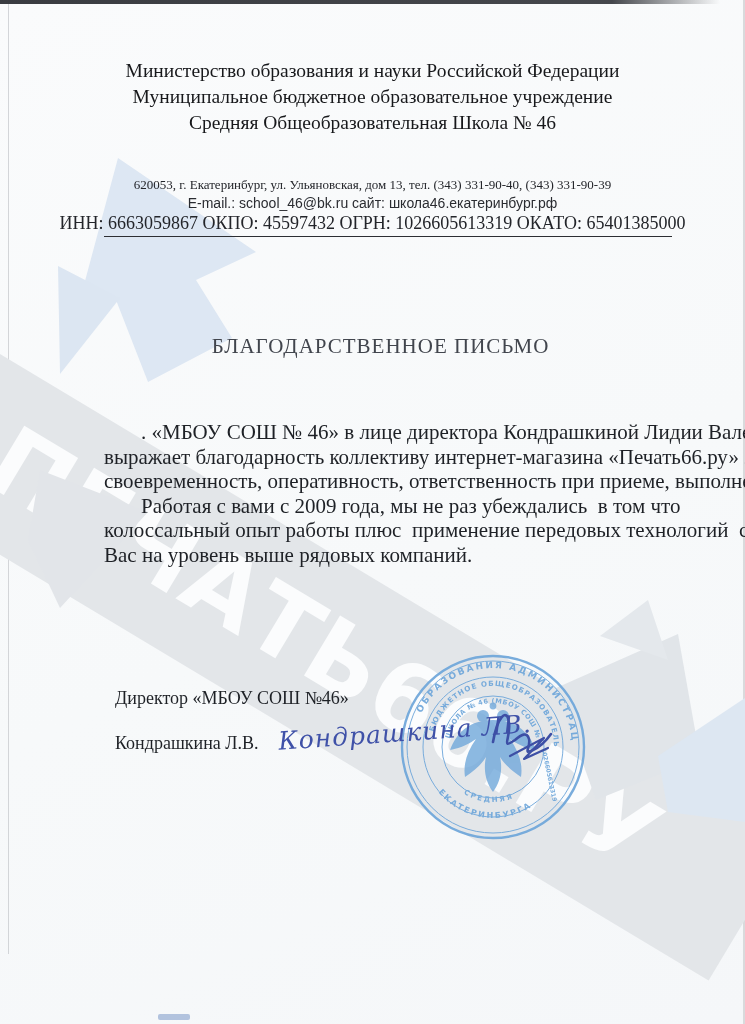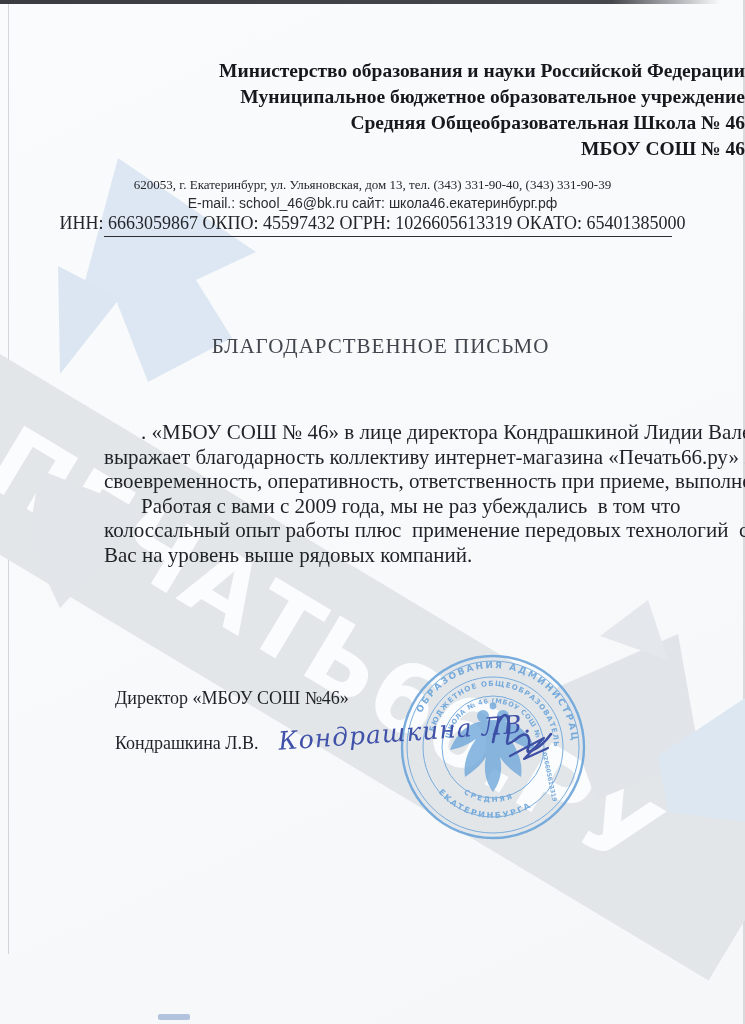--- a/index.html
+++ b/index.html
@@ -21,21 +21,21 @@
     position:absolute;left:-60px;top:318px;width:1000px;height:172px;
     background:#e3e6e9;transform:rotate(31deg);transform-origin:0 0;
     display:flex;align-items:center;justify-content:center;z-index:1;pointer-events:none;
   }
   .wm-text{
     font-family:"DejaVu Sans",sans-serif;font-weight:bold;font-size:96px;
     color:#fbfcfd;letter-spacing:1px;white-space:nowrap;
   }
   
   .header{position:absolute;left:0;top:58px;width:100%;text-align:center;z-index:2;}
-  .header div{font-weight:bold;font-size:19.5px;line-height:26px;color:#17181b;text-align:right;}
+  .header div{font-weight:normal;font-size:19.5px;line-height:26px;color:#17181b;}
   .contacts{position:absolute;left:0;top:176px;width:100%;text-align:center;z-index:2;}
   .contacts .addr{font-size:13px;line-height:18px;color:#23252a;}
   .contacts .mail{font-family:"Liberation Sans",sans-serif;font-size:14px;line-height:19px;color:#2a2c31;}
   .contacts .codes{font-size:18px;line-height:20px;color:#23252a;}
   .rule{position:absolute;left:104px;top:236px;width:568px;height:0;border-top:1.6px solid #2c2e33;z-index:2;}
   
   .title{position:absolute;left:0;top:334px;width:100%;text-align:center;
     font-size:21px;letter-spacing:1px;color:#41454d;z-index:2;margin-left:8px;}
   .body-text{position:absolute;left:104px;top:420px;width:586px;z-index:2;}
   .line{font-size:21px;line-height:24.5px;white-space:pre;color:#1e2126;}
@@ -74,21 +74,20 @@
     <polygon points="40,470 148,512 60,608 28,540" fill="#e2e5e9"></polygon>
     <polygon points="556,688 678,634 700,758 596,800" fill="#e1e5e9"></polygon>
     <polygon points="658,756 745,698 745,822 668,812" fill="#dde7f2"></polygon>
     <polygon points="600,636 648,600 668,660" fill="#e4e8ec"></polygon>
   </svg>
 
   <div class="header">
     <div>Министерство образования и науки Российской Федерации</div>
     <div>Муниципальное бюджетное образовательное учреждение</div>
     <div>Средняя Общеобразовательная Школа № 46</div>
-    <div>МБОУ СОШ № 46</div>
   </div>
 
   <div class="contacts">
     <div class="addr">620053, г. Екатеринбург, ул. Ульяновская, дом 13, тел. (343) 331-90-40, (343) 331-90-39</div>
     <div class="mail">E-mail.: school_46@bk.ru  сайт: школа46.екатеринбург.рф</div>
     <div class="codes">ИНН: 6663059867 ОКПО: 45597432 ОГРН: 1026605613319 ОКАТО: 65401385000</div>
   </div>
 
   <div class="rule"></div>
 

